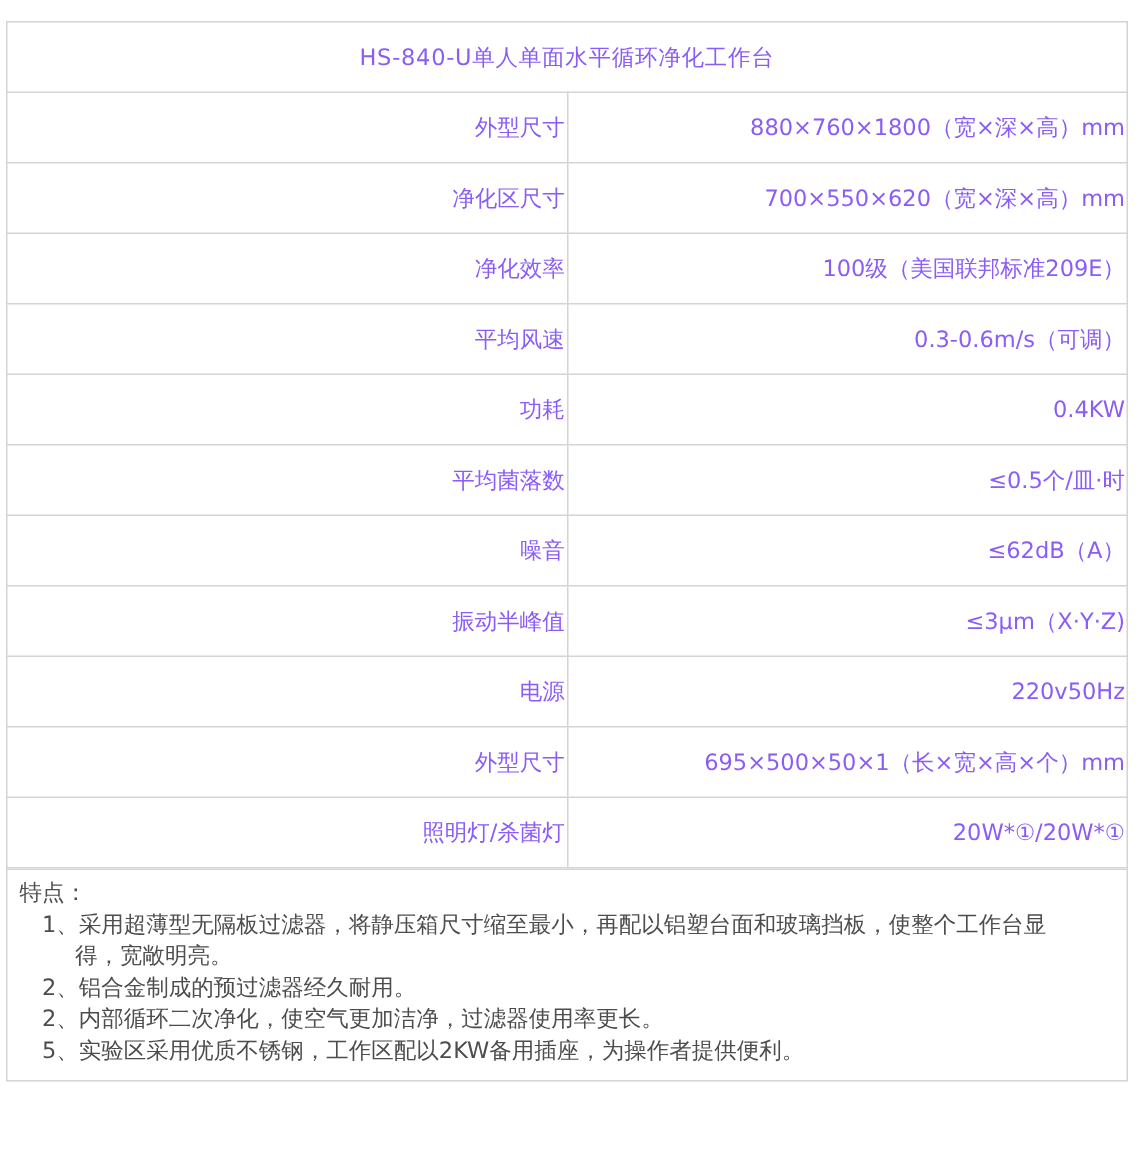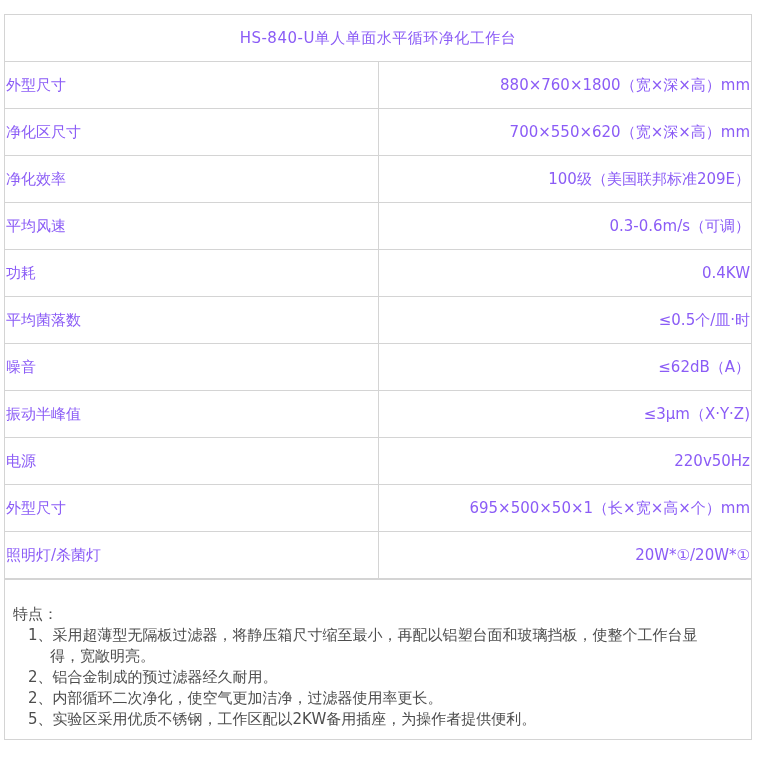--- a/index.html
+++ b/index.html
@@ -32,37 +32,36 @@
     overflow: hidden;
     white-space: nowrap;
   }
   td.title-cell {
     text-align: center;
     height: 44px;
     letter-spacing: 0.5px;
   }
   td.label-cell {
     width: 214px;
-    text-align: left;
+    text-align: right;
   }
   td.value-cell {
     text-align: right;
     padding-left: 48px;
   }
   .features {
     border: 1px solid #d4d4d4;
     background: #ffffff;
     padding: 5px 12px 9px 0;
     font-size: 15px;
     line-height: 21px;
     color: #4d4d4d;
   }
   .features-heading {
     padding-left: 8px;
-    margin-top: 19px;
   }
   .features ul {
     list-style: none;
     margin: 0;
     padding: 0;
   }
   .features li {
     padding-left: 45px;
     padding-right: 28px;
     text-indent: -22px;

